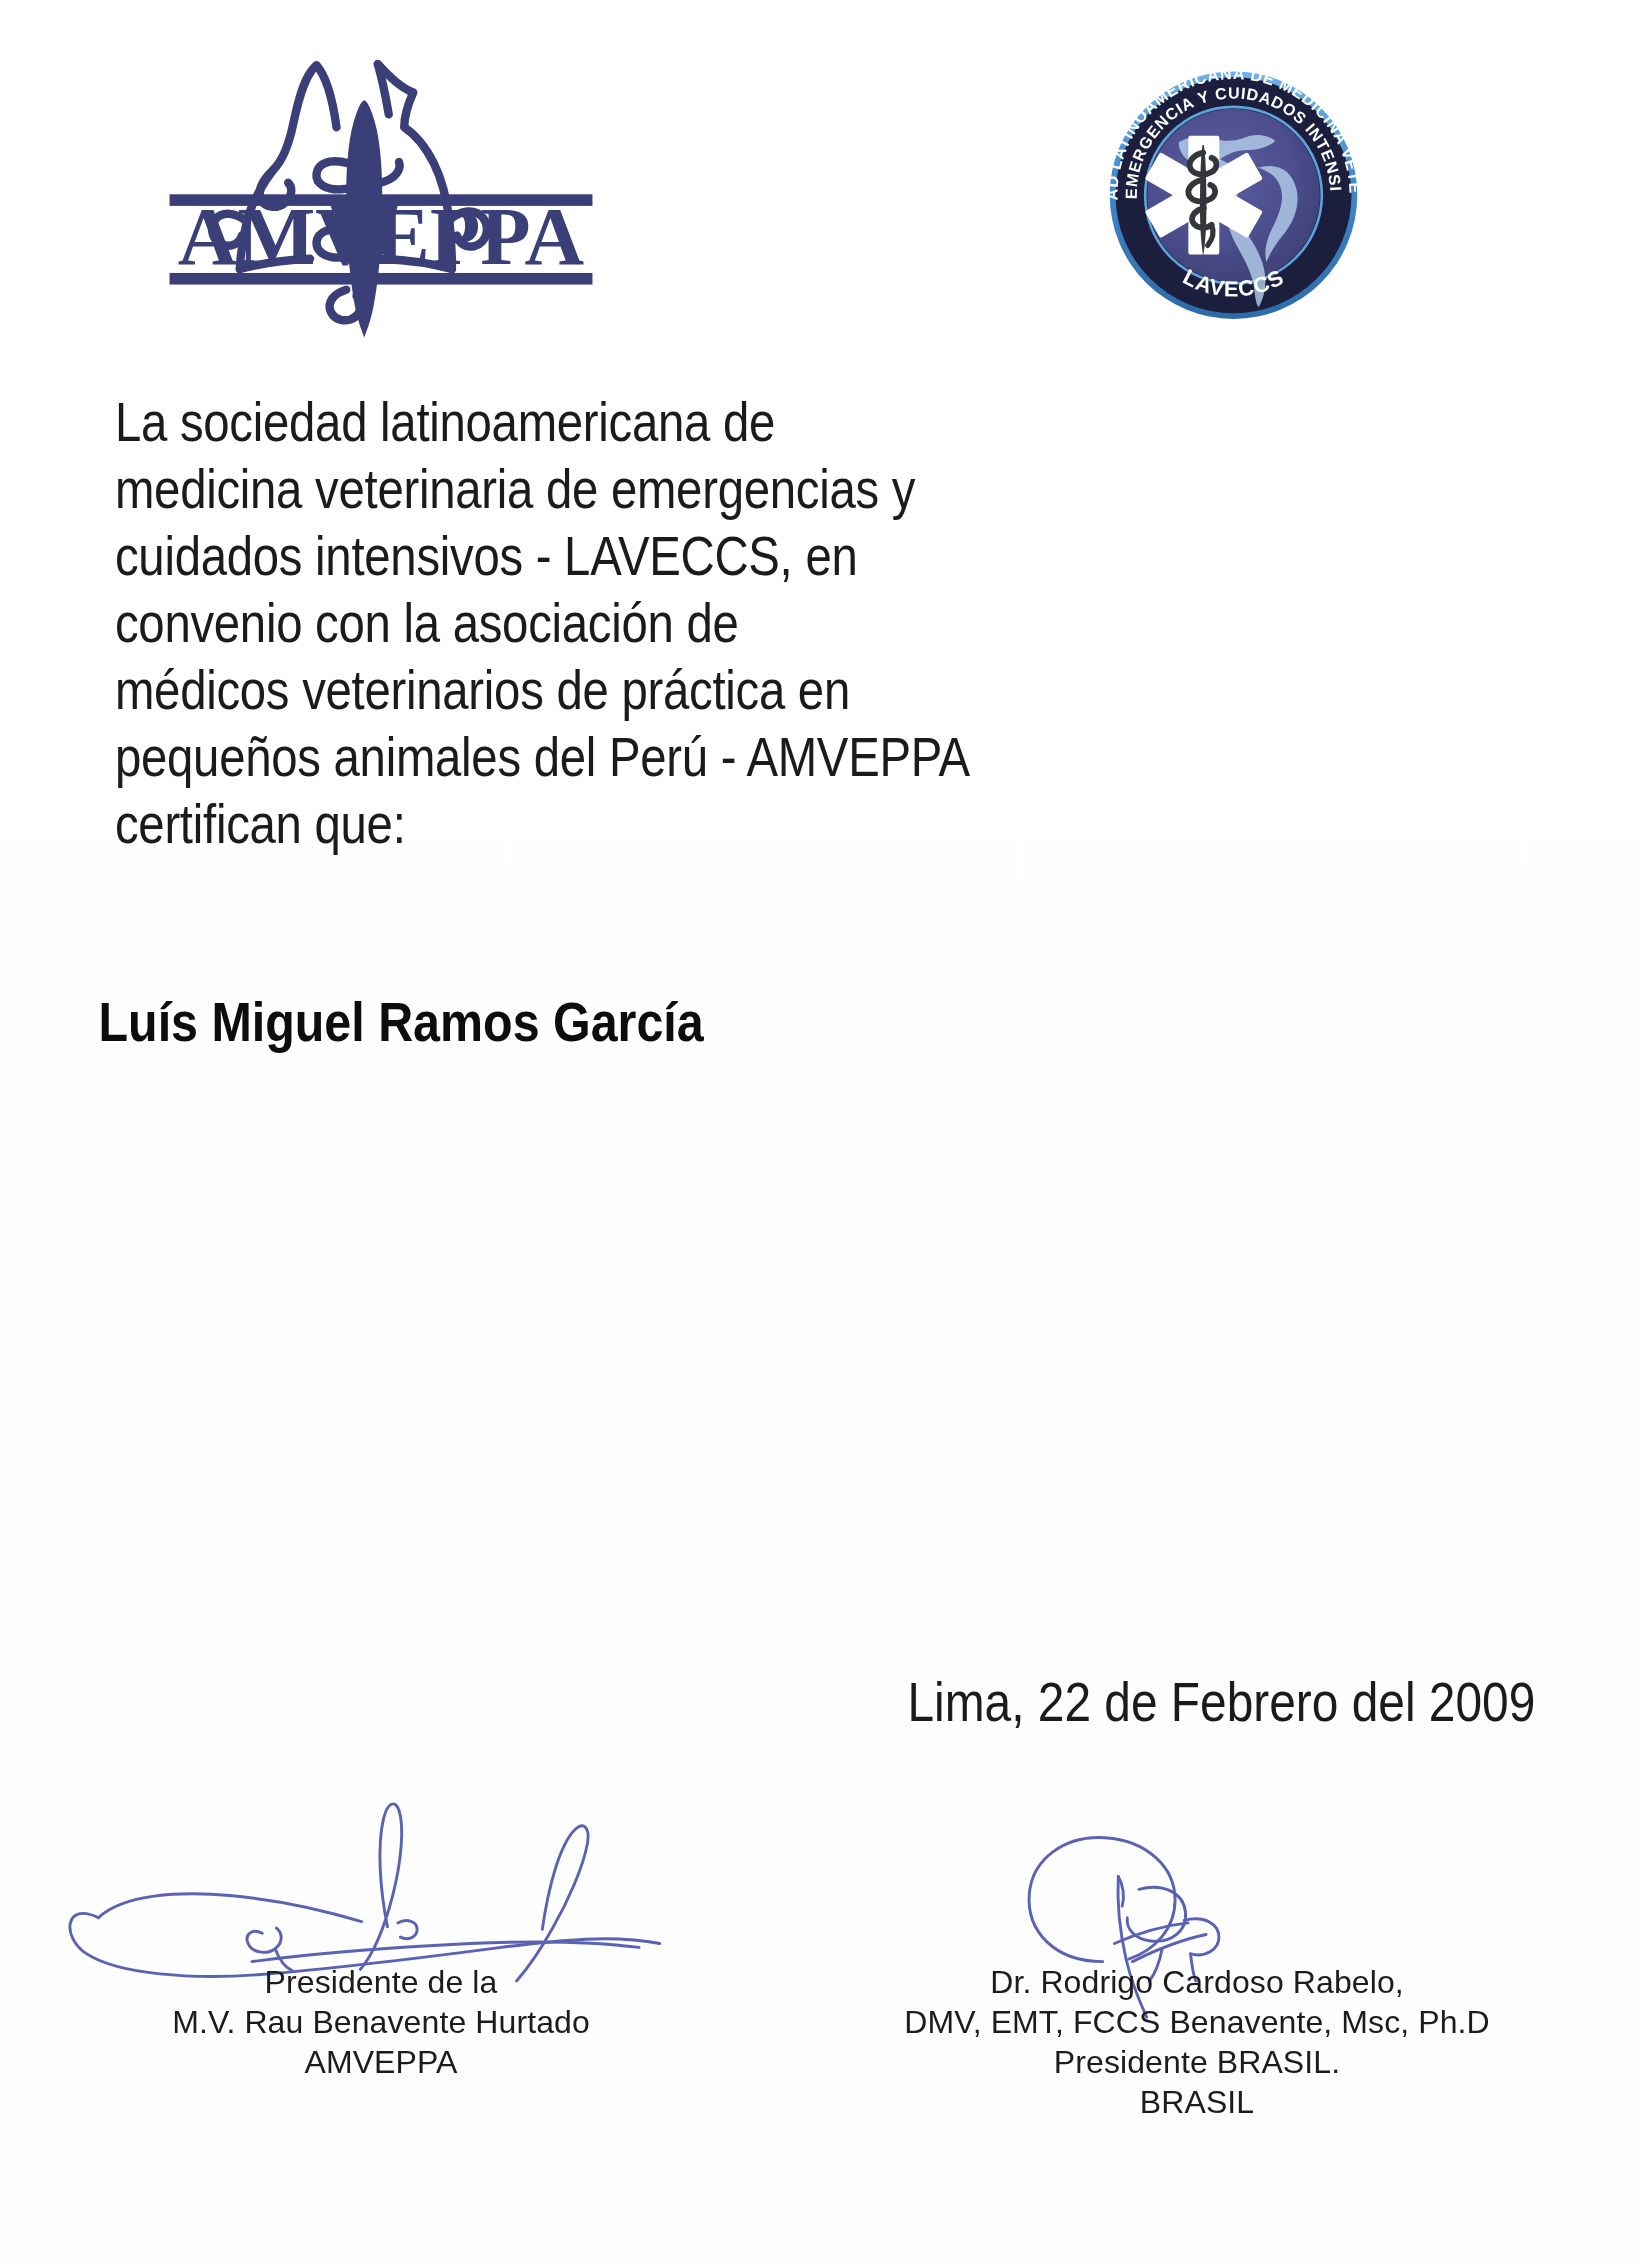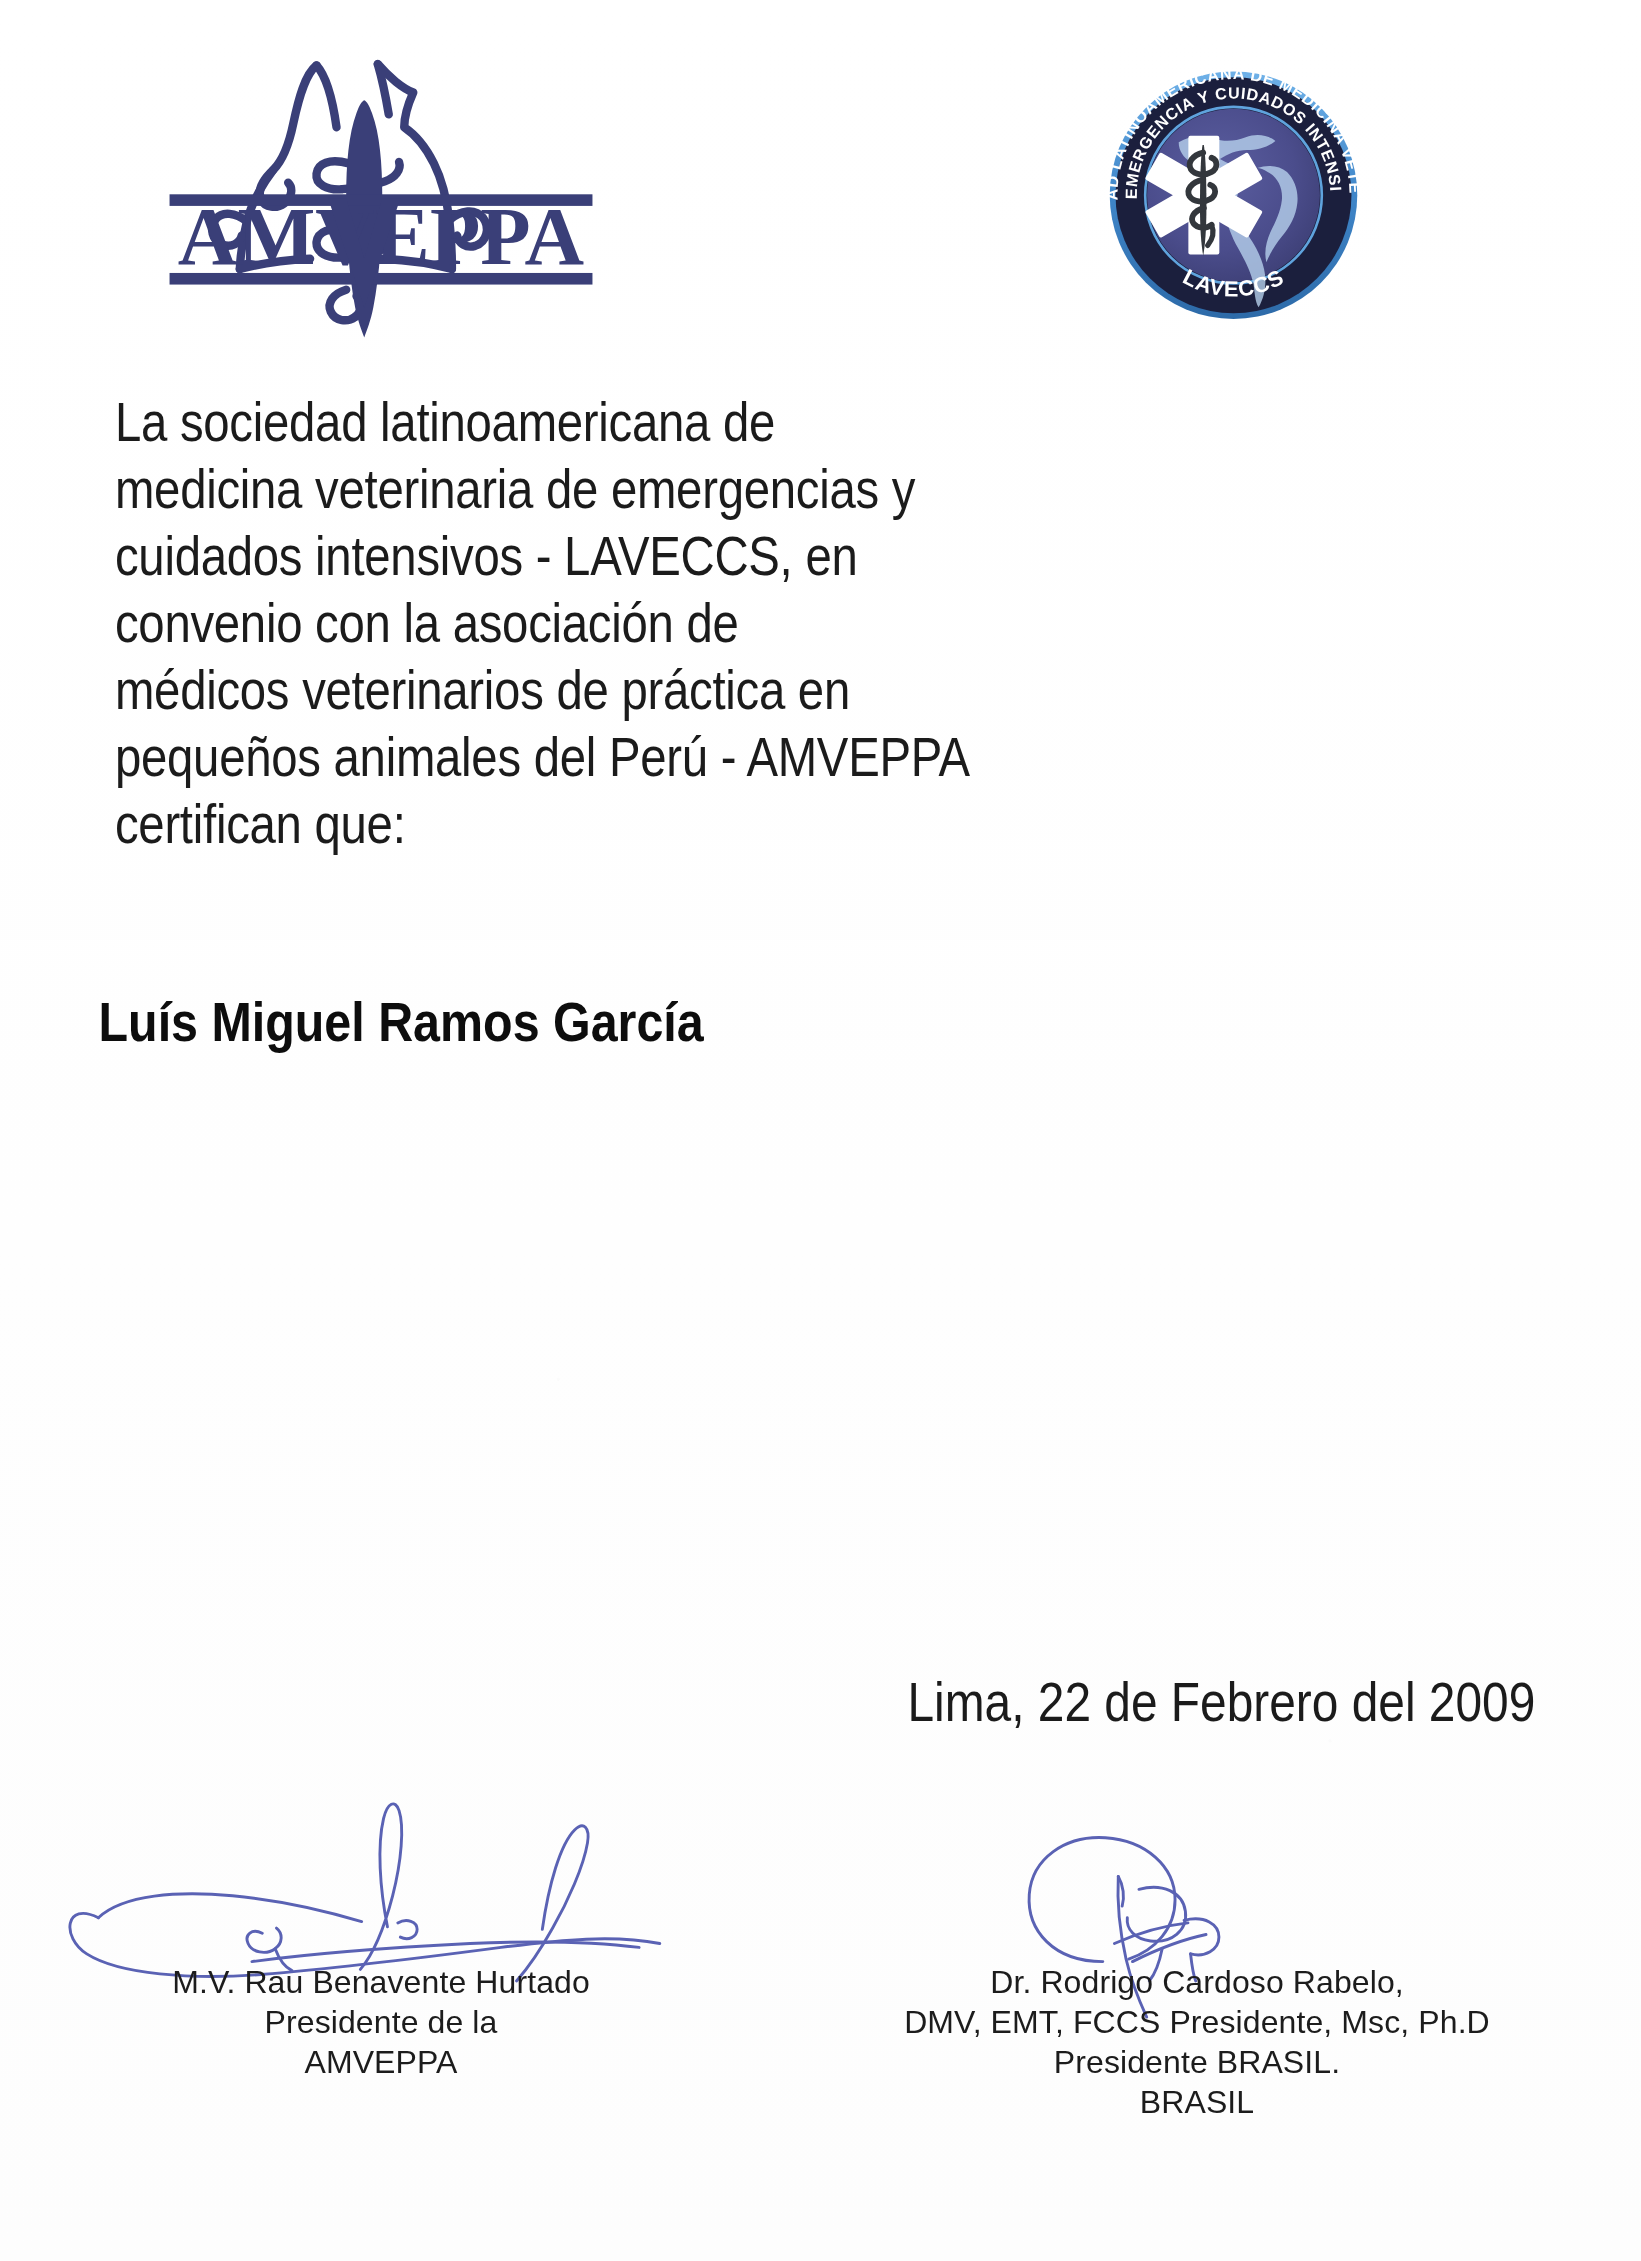--- a/index.html
+++ b/index.html
@@ -277,22 +277,22 @@
           <path d="M780 250 C790 180 808 118 830 96 C844 82 854 92 850 116
                    C844 152 820 206 796 248 C776 284 756 312 740 330"></path>
 
           <path d="M330 300 C420 288 548 278 668 272 C760 268 848 268 930 278"></path>
 
           <path d="M556 240 C570 232 586 238 586 250 C586 262 572 268 560 262"></path>
         </g>
       </svg>
     </div>
     <div class="sig-names">
+      <div class="ln">Presidente de la</div>
       <div class="ln">M.V. Rau Benavente Hurtado</div>
-      <div class="ln">Presidente de la</div>
       <div class="ln">AMVEPPA</div>
     </div>
   </div>
 
   <div class="sig-zone sig-right">
     <div class="sig-ink">
       <svg viewBox="0 0 1240 330" xmlns="http://www.w3.org/2000/svg">
         <g fill="none" stroke="#5a62b4" stroke-width="4.5" stroke-linecap="round" stroke-linejoin="round">
 
           <path d="M474 300 C398 300 356 252 360 196 C364 140 416 104 478 108
@@ -309,20 +309,20 @@
 
           <path d="M492 272 C528 256 570 244 606 240"></path>
           <path d="M520 300 C556 282 596 266 634 258"></path>
 
           <path d="M566 280 C562 300 556 318 546 330"></path>
         </g>
       </svg>
     </div>
     <div class="sig-names">
       <div class="ln">Dr. Rodrigo Cardoso Rabelo,</div>
-      <div class="ln">DMV, EMT, FCCS Presidente, Msc, Ph.D</div>
+      <div class="ln">DMV, EMT, FCCS Benavente, Msc, Ph.D</div>
       <div class="ln">Presidente BRASIL.</div>
       <div class="ln">BRASIL</div>
     </div>
   </div>
 
 </div>
 
 
 </body></html>

